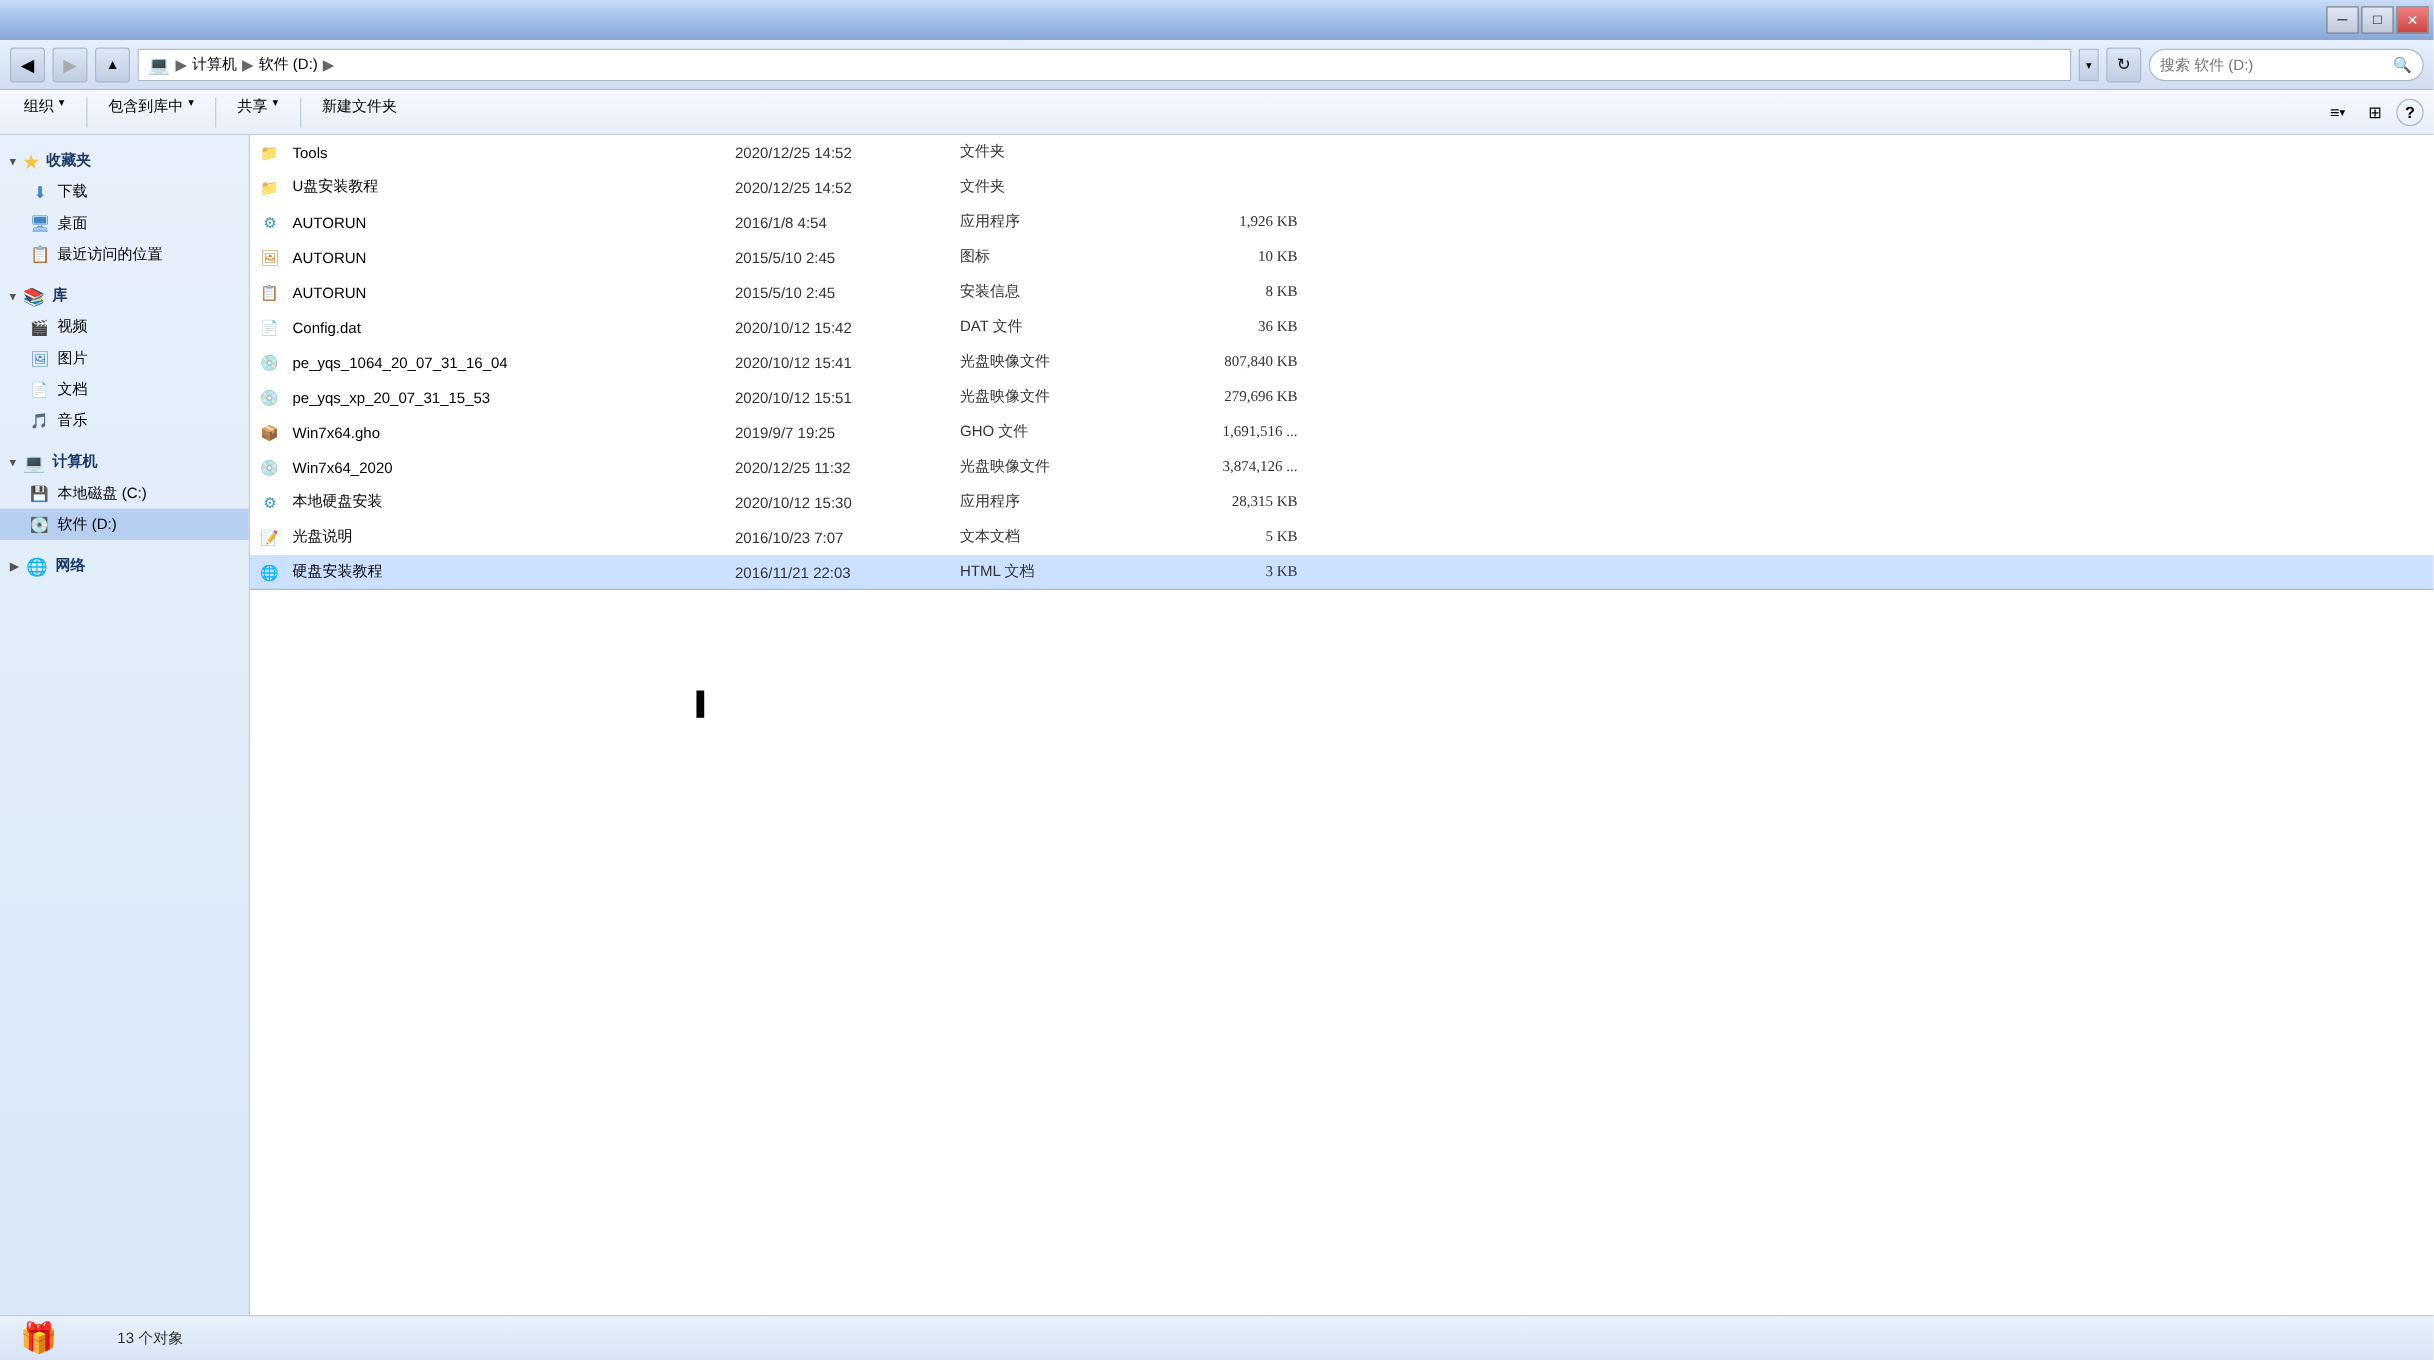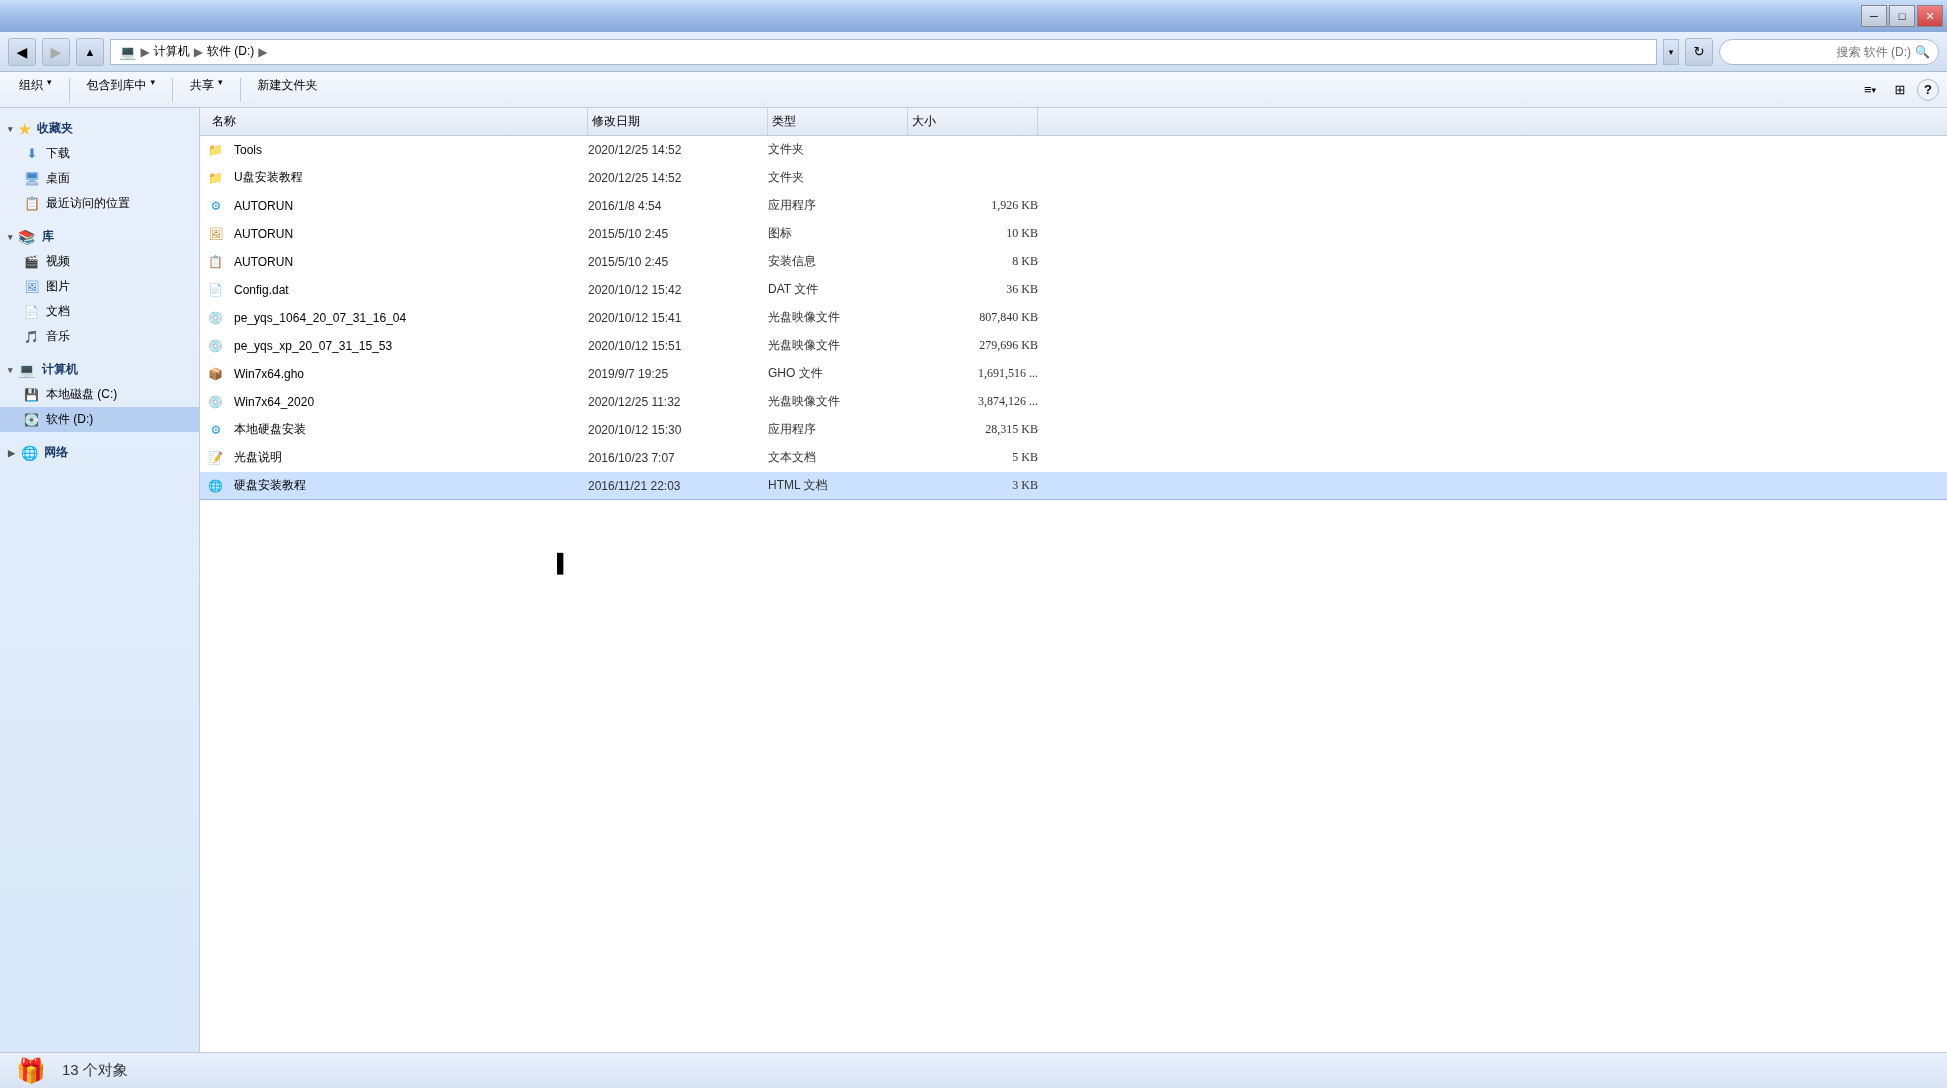--- a/index.html
+++ b/index.html
@@ -97,21 +97,20 @@
       align-items: center;
       padding: 0 8px;
       gap: 4px;
     }
     .search-box input {
       border: none;
       outline: none;
       flex: 1;
       font-size: 12px;
       background: transparent;
-      text-align: right;
     }
     .dropdown-arrow {
       width: 16px;
       height: 26px;
       border: 1px solid #aabbd0;
       background: linear-gradient(to bottom, #dce8f8, #c0cce0);
       display: flex;
       align-items: center;
       justify-content: center;
       cursor: pointer;
@@ -296,22 +295,23 @@
     .status-bar {
       height: 36px;
       background: linear-gradient(to bottom, #e8f0fc, #d8e4f4);
       border-top: 1px solid #c0ccd8;
       display: flex;
       align-items: center;
       padding: 0 16px;
       gap: 16px;
     }
     .status-text {
-      font-size: 15px;
+      font-size: 12px;
       color: #333;
+      margin-left: 32px;
     }
   </style>
 </head>
 <body>
 
 <div class="title-bar">
   <div class="title-bar-buttons">
     <button class="title-btn">─</button>
     <button class="title-btn">□</button>
     <button class="title-btn close">✕</button>
@@ -443,34 +443,20 @@
         <span class="expand-arrow">▶</span>
         <span style="font-size:14px">🌐</span>
         <span>网络</span>
       </div>
     </div>
 
   </div>
 
   <div class="content-area">
 
-    <div class="col-headers">
-      <div class="col-header col-name">
-        <span>名称</span>
-      </div>
-      <div class="col-header col-date">
-        <span>修改日期</span>
-      </div>
-      <div class="col-header col-type">
-        <span>类型</span>
-      </div>
-      <div class="col-header col-size">
-        <span>大小</span>
-      </div>
-    </div>
 
     <div class="file-list" id="file-list">
     <div class="file-row">
     <div class="file-cell file-cell-name">
       <span class="file-icon" style="color:#f5c542">📁</span>
       <span>Tools</span>
     </div>
     <div class="file-cell file-cell-date">2020/12/25 14:52</div>
     <div class="file-cell file-cell-type">文件夹</div>
     <div class="file-cell file-cell-size"></div>

